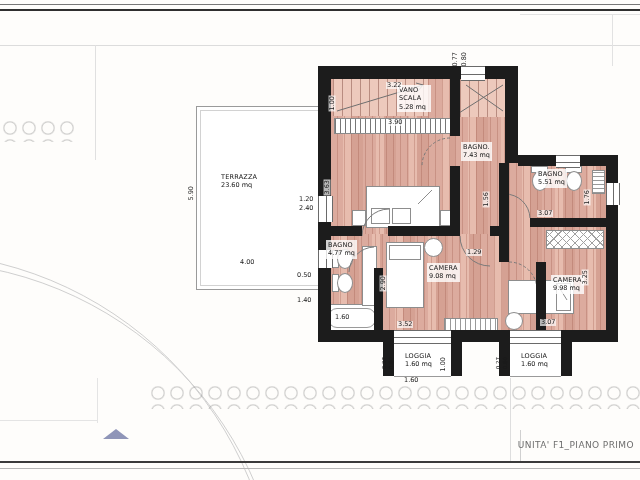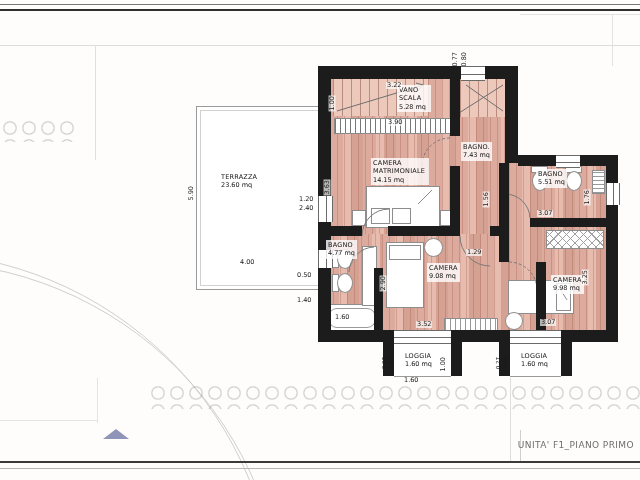--- a/index.html
+++ b/index.html
@@ -184,24 +184,20 @@
   </svg>
 
   <div class="rlabel" style="left:219px;top:172px;background:transparent">
     <span class="nm">TERRAZZA</span>
     <span class="ar">23.60 mq</span>
   </div>
   <div class="rlabel" style="left:397px;top:85px">
     <span class="nm" style="display:block;width:30px">VANO SCALA</span>
     <span class="ar">5.28 mq</span>
   </div>
-  <div class="rlabel wraplbl" style="left:371px;top:158px">
-    <span class="nm">CAMERA MATRIMONIALE</span>
-    <span class="ar">14.15 mq</span>
-  </div>
   <div class="rlabel" style="left:461px;top:142px">
     <span class="nm">BAGNO.</span>
     <span class="ar">7.43 mq</span>
   </div>
   <div class="rlabel" style="left:536px;top:169px">
     <span class="nm">BAGNO</span>
     <span class="ar">5.51 mq</span>
   </div>
   <div class="rlabel" style="left:326px;top:240px">
     <span class="nm">BAGNO</span>
@@ -232,21 +228,21 @@
   <div class="dim" style="left:239px;top:259px;background:transparent">4.00</div>
   <div class="dim" style="left:298px;top:196px;background:transparent">1.20</div>
   <div class="dim" style="left:298px;top:205px;background:transparent">2.40</div>
   <div class="dim" style="left:296px;top:272px;background:transparent">0.50</div>
   <div class="dim" style="left:296px;top:297px;background:transparent">1.40</div>
   <div class="dim dimv" style="left:459px;top:60px;background:transparent">0.77</div>
   <div class="dim dimv" style="left:468px;top:60px;background:transparent">0.80</div>
   <div class="dim dimv" style="left:490px;top:200px">1.56</div>
   <div class="dim" style="left:466px;top:249px">1.29</div>
   <div class="dim dimv" style="left:387px;top:284px">2.90</div>
-  <div class="dim" style="left:416px;top:321px">3.52</div>
+  <div class="dim" style="left:397px;top:321px">3.52</div>
   <div class="dim" style="left:537px;top:210px">3.07</div>
   <div class="dim dimv" style="left:591px;top:198px">1.76</div>
   <div class="dim" style="left:540px;top:319px">3.07</div>
   <div class="dim dimv" style="left:589px;top:278px">3.25</div>
   <div class="dim" style="left:403px;top:377px;background:transparent">1.60</div>
   <div class="dim dimv" style="left:447px;top:365px;background:transparent">1.00</div>
   <div class="dim dimv" style="left:387px;top:364px;background:transparent;font-size:5.5px">0.27</div>
   <div class="dim dimv" style="left:394px;top:364px;background:transparent;font-size:5.5px">0.80</div>
   <div class="dim dimv" style="left:501px;top:364px;background:transparent;font-size:5.5px">0.27</div>
   <div class="dim dimv" style="left:508px;top:364px;background:transparent;font-size:5.5px">0.80</div>

